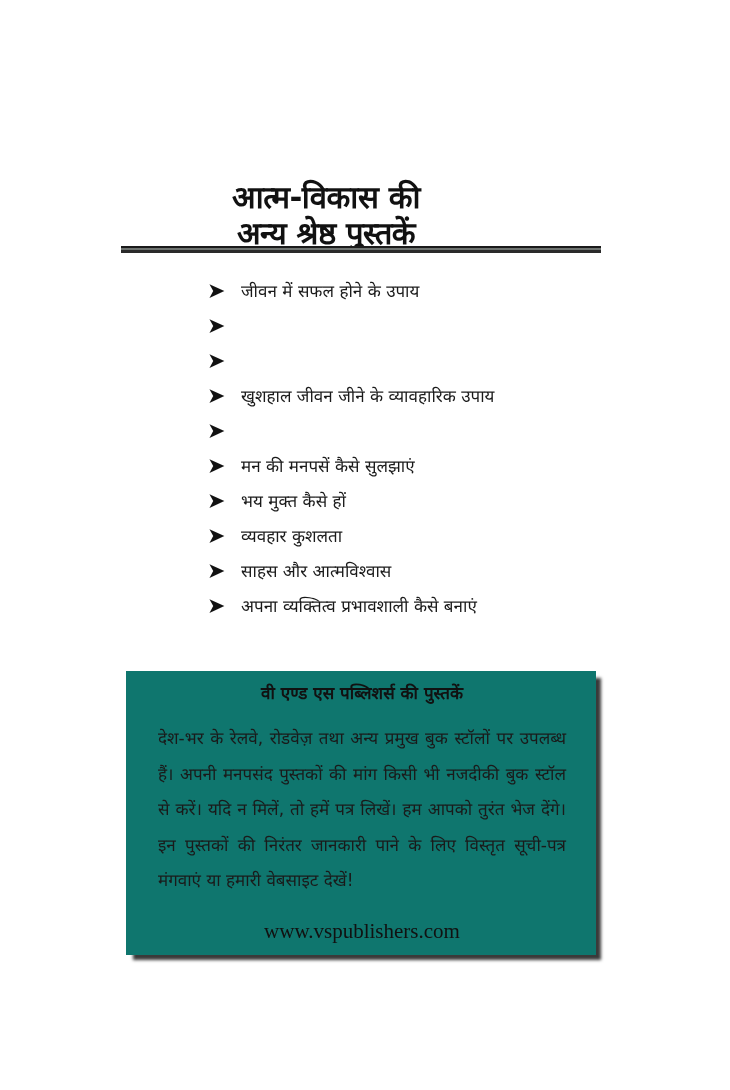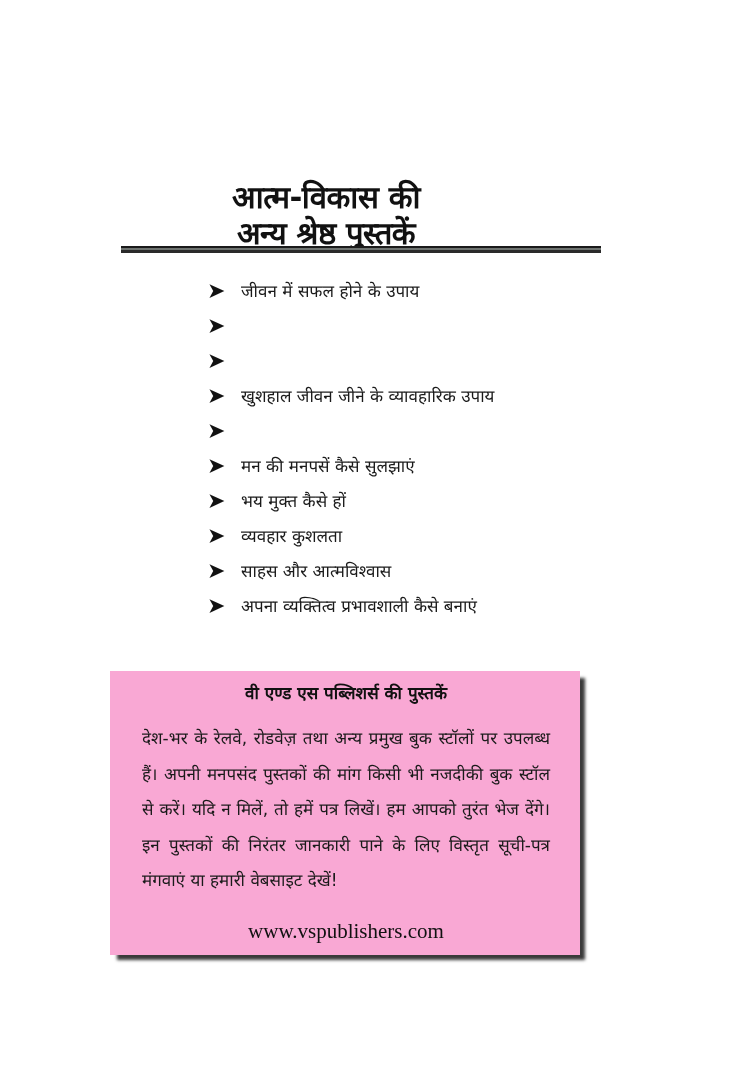--- a/index.html
+++ b/index.html
@@ -74,25 +74,25 @@
     }
     .book-title {
       font-family: "DejaVu Sans", sans-serif;
       font-size: 17px;
       color: #1a1a1a;
       white-space: nowrap;
       text-align: right;
     }
     .info-box {
       position: absolute;
-      left: 110px;
+      left: 126px;
       top: 671px;
       width: 470px;
       height: 284px;
-      background: #f9a8d4;
+      background: #0f766e;
       box-shadow: 6px 6px 3px -1px #3a3a3a;
       box-sizing: border-box;
       padding: 8px 16px 0 18px;
     }
     .info-heading {
       text-align: center;
       font-family: "DejaVu Sans", sans-serif;
       font-weight: bold;
       font-size: 17px;
       line-height: 28px;

